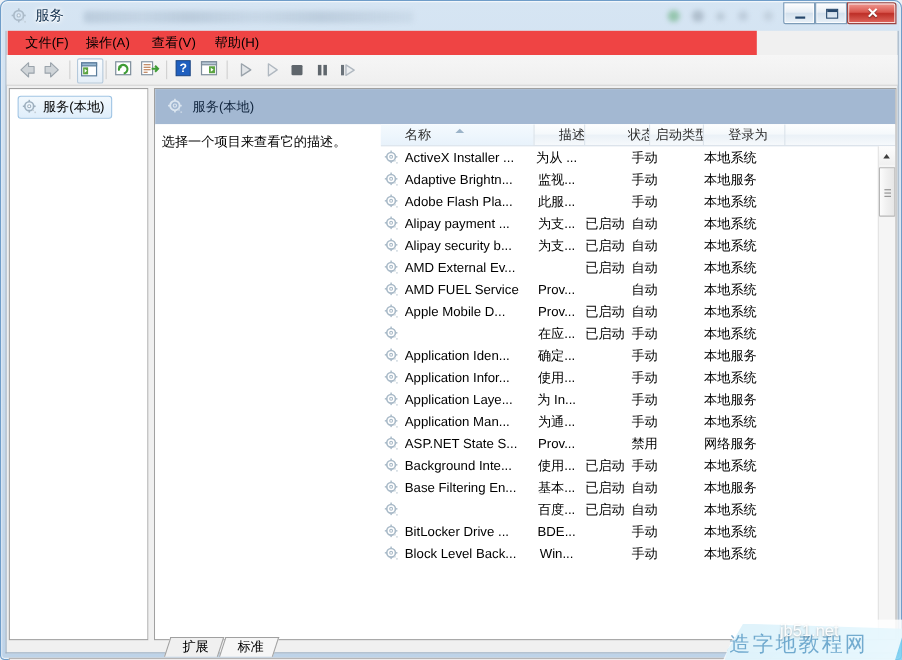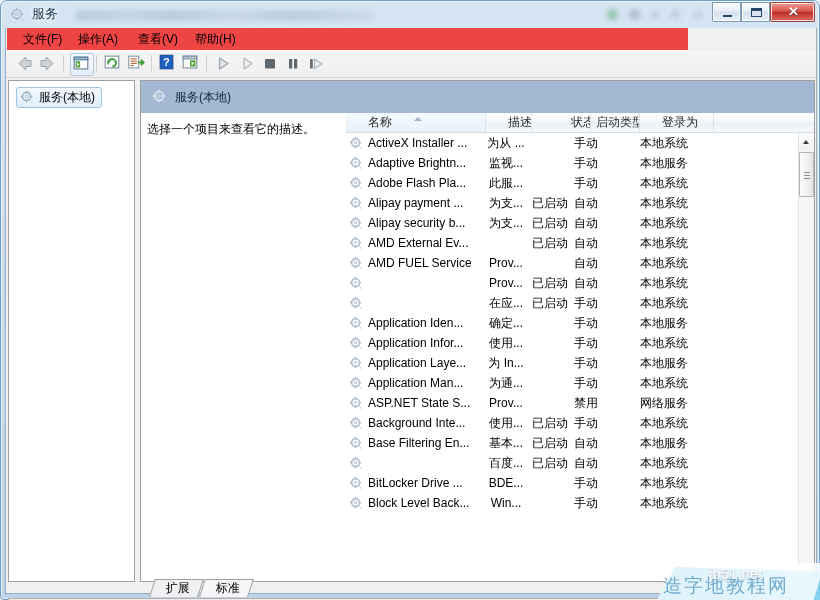--- a/index.html
+++ b/index.html
@@ -685,20 +685,21 @@
                   <rect x="6.3" y="0.9" width="1.4" height="1.9"></rect>
                   <rect x="6.3" y="11.2" width="1.4" height="1.9"></rect>
                   <rect x="0.9" y="6.3" width="1.9" height="1.4"></rect>
                   <rect x="11.2" y="6.3" width="1.9" height="1.4"></rect>
                 </g>
                 <g fill="#cbd5dd">
                   <rect x="9.9" y="10.1" width="1.5" height="1.5"></rect>
                   <rect x="11.9" y="12.1" width="1.5" height="1.5"></rect>
                 </g>
               </svg>
+              <div class="cell c-name">Apple Mobile D...</div>
               <div class="cell c-desc">Prov...</div>
               <div class="cell c-status">已启动</div>
               <div class="cell c-startup">自动</div>
               <div class="cell c-logon">本地系统</div>
             </div>
             <div class="row">
               <svg class="svc-icon" viewBox="0 0 16 16">
                 <circle cx="7" cy="7" r="4.2" fill="none" stroke="#a9bac8" stroke-width="1.6"></circle>
                 <circle cx="7" cy="7" r="1.4" fill="#ffffff" stroke="#a9bac8" stroke-width="1"></circle>
                 <g fill="#a9bac8">

